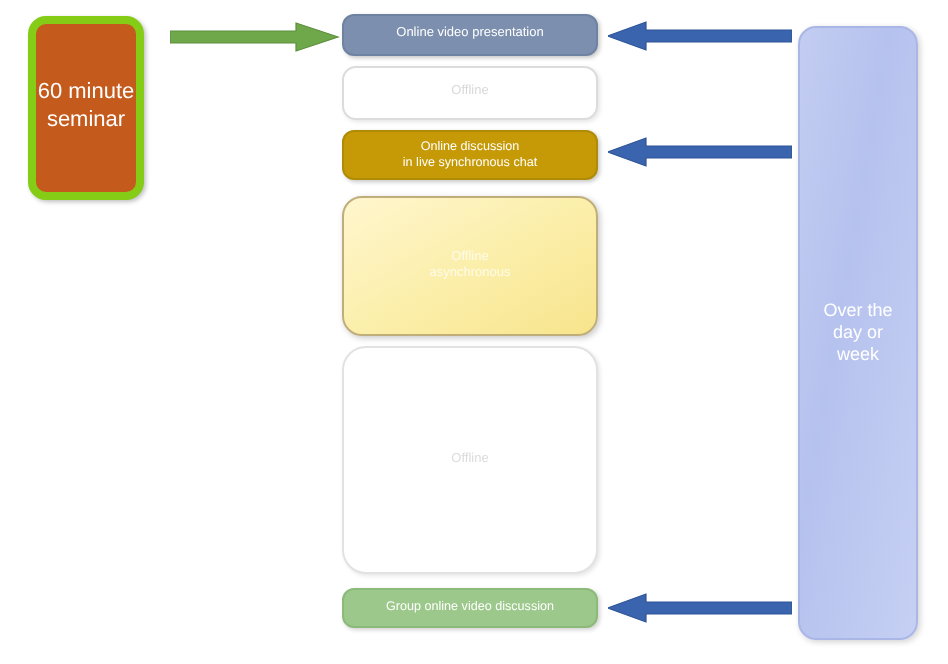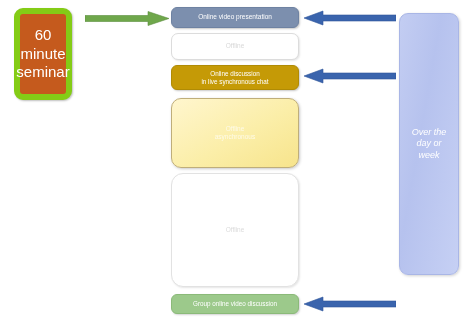--- a/index.html
+++ b/index.html
@@ -34,24 +34,24 @@
     white-space: pre-line;
   }
 
   
   .seminar-box {
     left: 14px;
     top: 8px;
     width: 58px;
     height: 92px;
     background: #C55A1D;
-    border: 6px solid #84cc16;
+    border: 4px solid #84cc16;
     border-radius: 9px;
     color: #ffffff;
-    font-size: 15px;
+    font-size: 11px;
     box-shadow: 1px 1px 2px rgba(0,0,0,0.25);
   }
 
   
   .col-center {
     position: absolute;
     left: 171px;
     top: 0;
     width: 128px;
     height: 332px;
@@ -133,28 +133,27 @@
     color: #FFFFFF;
     font-size: 6.3px;
     box-shadow: 1px 1px 2px rgba(0,0,0,0.18);
   }
 
   
   .timeframe-panel {
     left: 399px;
     top: 13px;
     width: 60px;
-    height: 262px;
+    height: 307px;
     background: linear-gradient(100deg, #C3CDF2 0%, #B6C2EE 40%, #C6D0F4 100%);
     border: 1px solid #A9B6E6;
     border-radius: 9px;
     color: #ffffff;
     font-size: 9px;
     box-shadow: 1px 1px 3px rgba(0,0,0,0.18);
-    font-style: italic;
   }
 
   
   .arrow {
     position: absolute;
   }
   .arrow svg { display: block; }
 </style>
 </head>
 <body>

